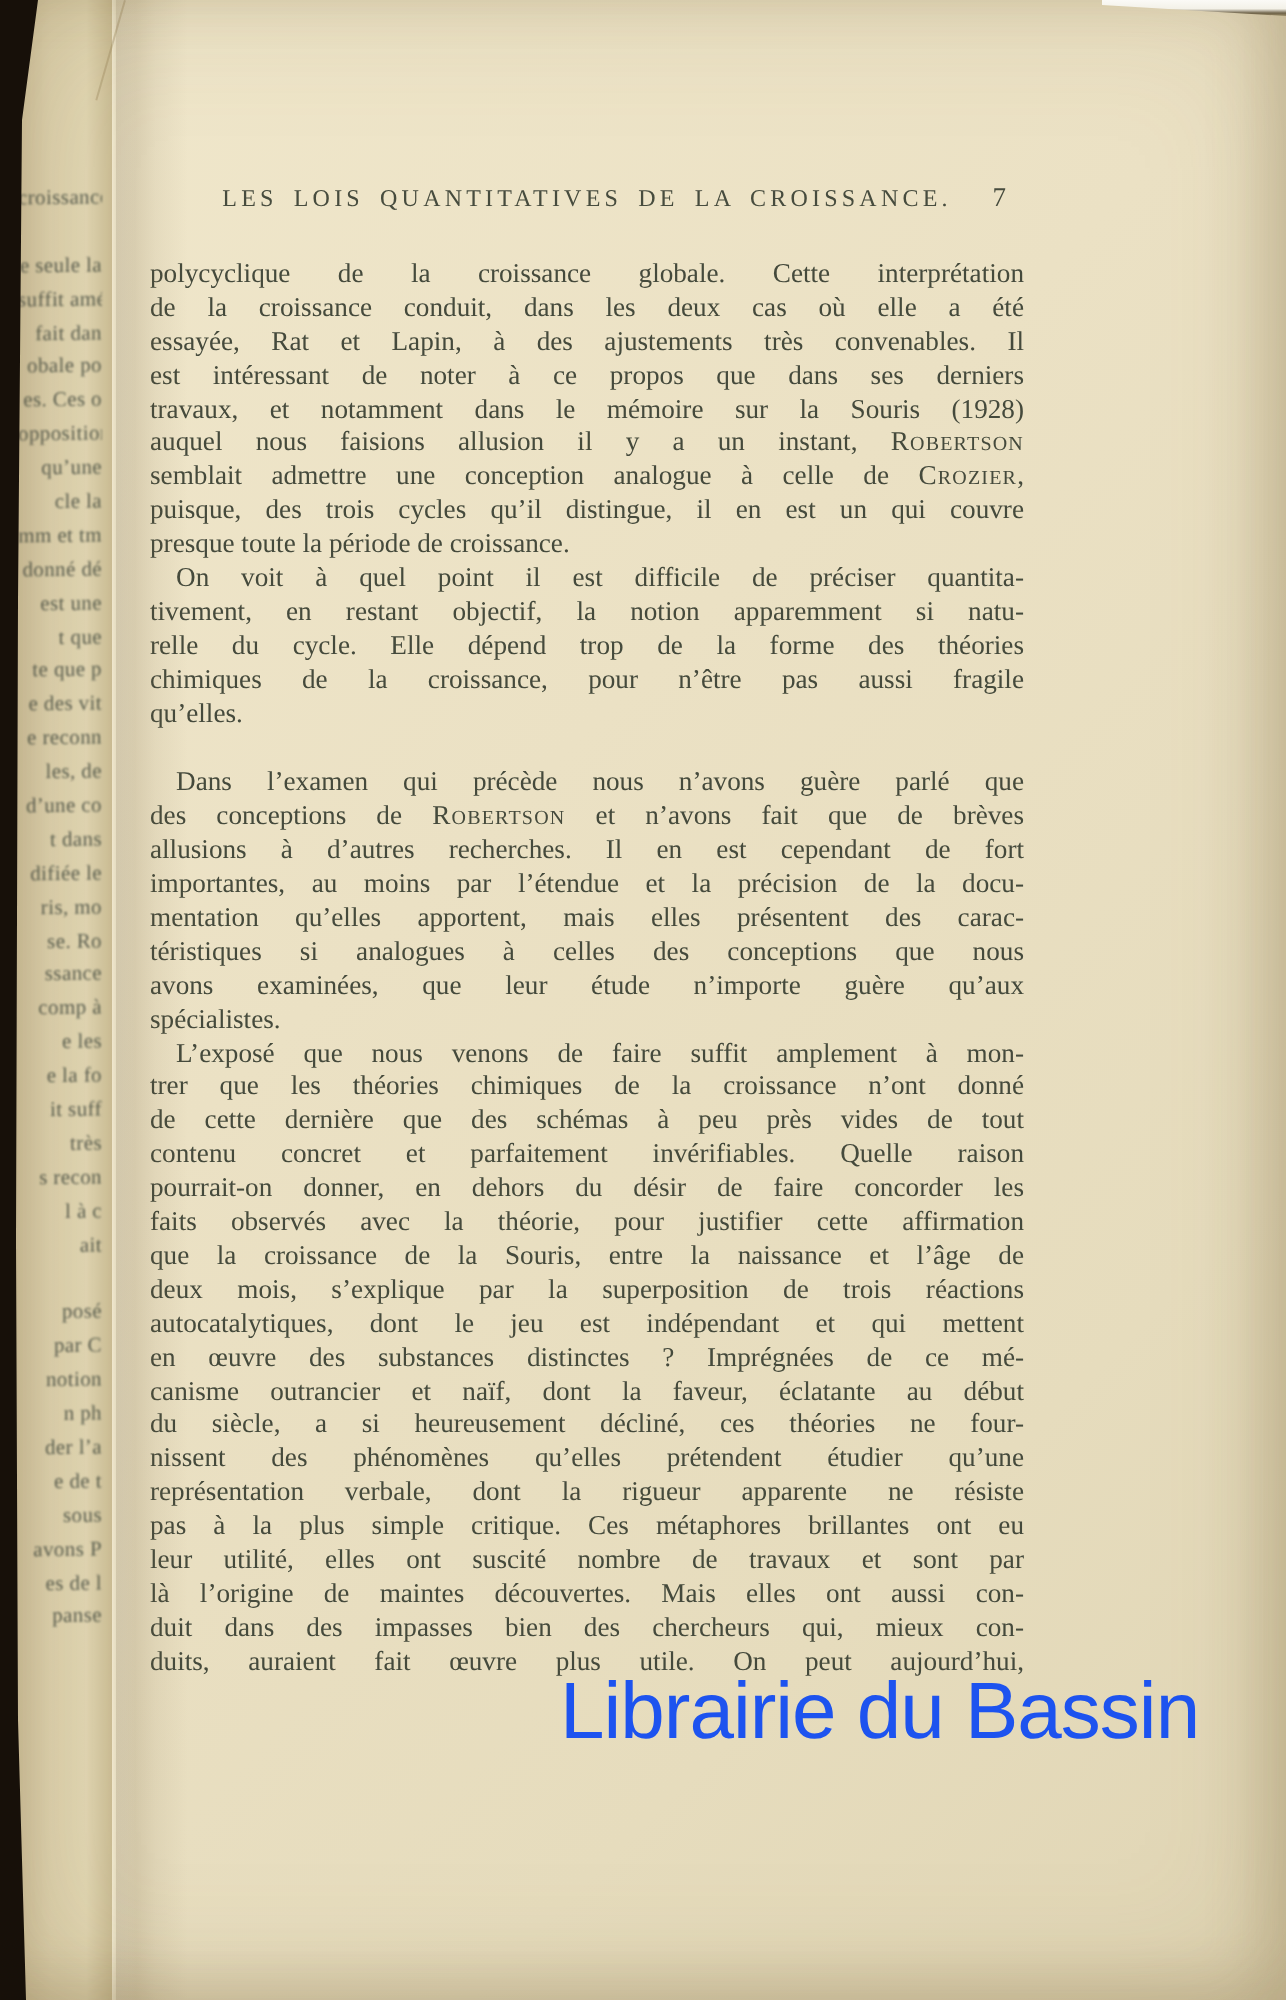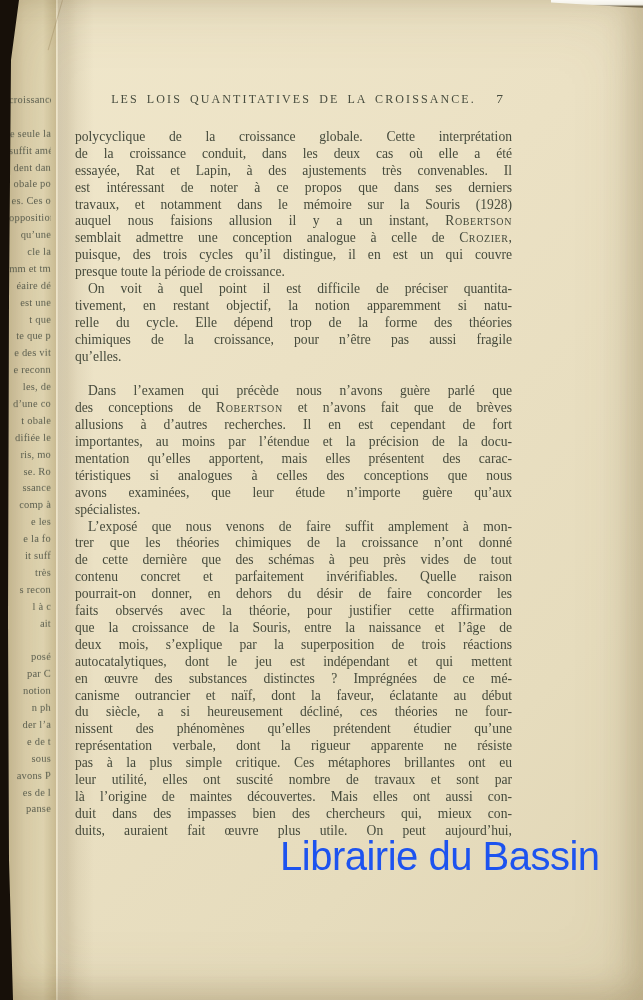--- a/index.html
+++ b/index.html
@@ -105,36 +105,36 @@
 
 <div class="photo">
 
   <div class="facing-edge">
     <div class="fragments">
 
     <div>croissance</div>
         <div>&nbsp;</div>
         <div>e seule la</div>
         <div>suffit amé</div>
-        <div>dent dan</div>
+        <div>fait dan</div>
         <div>obale po</div>
         <div>es. Ces o</div>
         <div>opposition</div>
         <div>qu’une</div>
         <div>cle la</div>
         <div>mm et tm</div>
-        <div>éaire dé</div>
+        <div>donné dé</div>
         <div>est une</div>
         <div>t que</div>
         <div>te que p</div>
         <div>e des vit</div>
         <div>e reconn</div>
         <div>les, de</div>
         <div>d’une co</div>
-        <div>t obale</div>
+        <div>t dans</div>
         <div>difiée le</div>
         <div>ris, mo</div>
         <div>se. Ro</div>
         <div>ssance</div>
         <div>comp à</div>
         <div>e les</div>
         <div>e la fo</div>
         <div>it suff</div>
         <div>très</div>
         <div>s recon</div>

